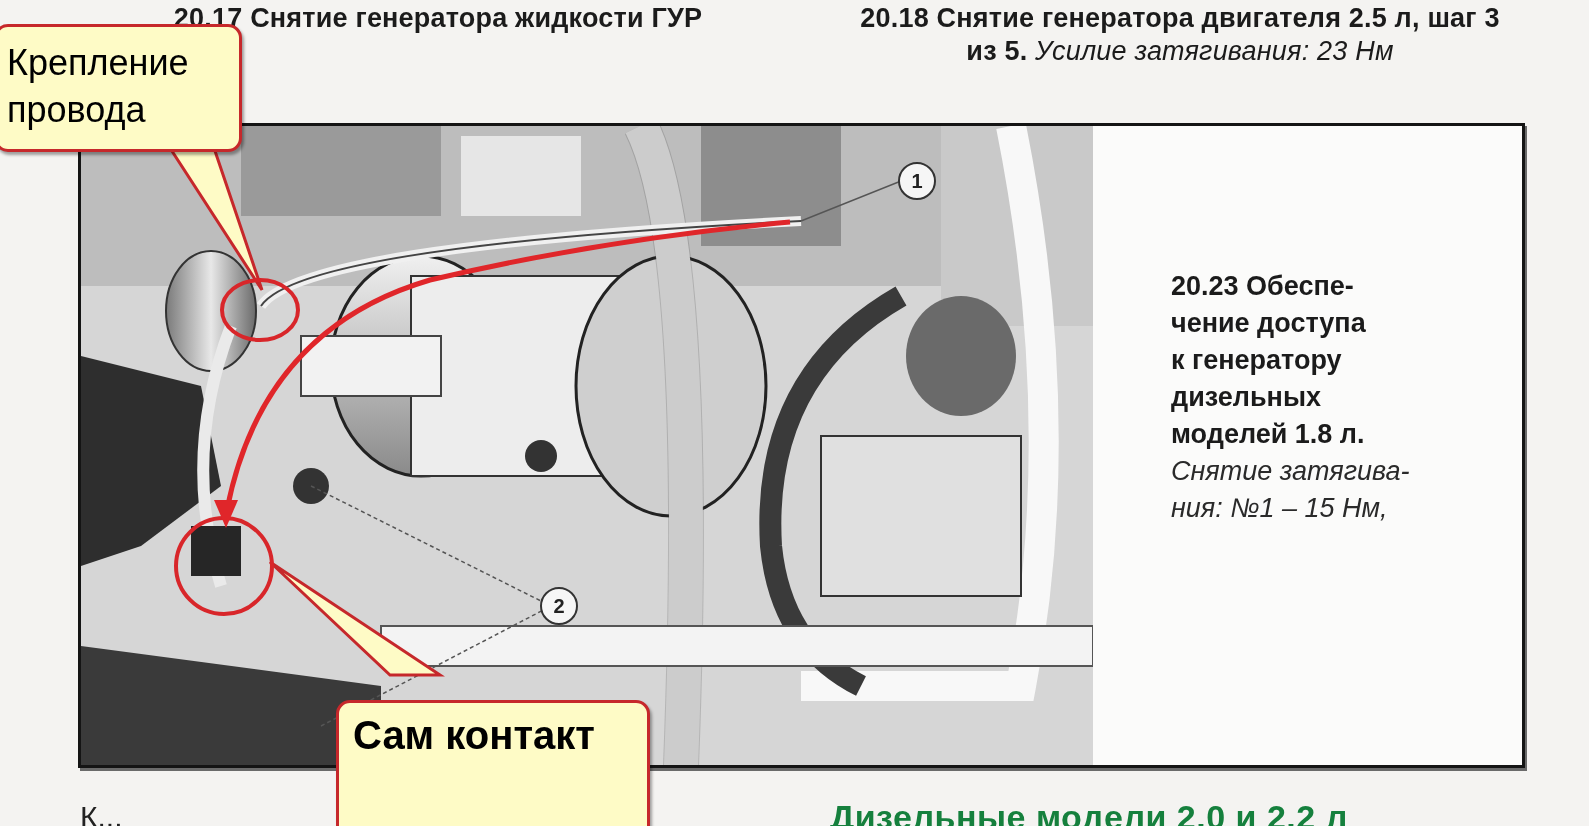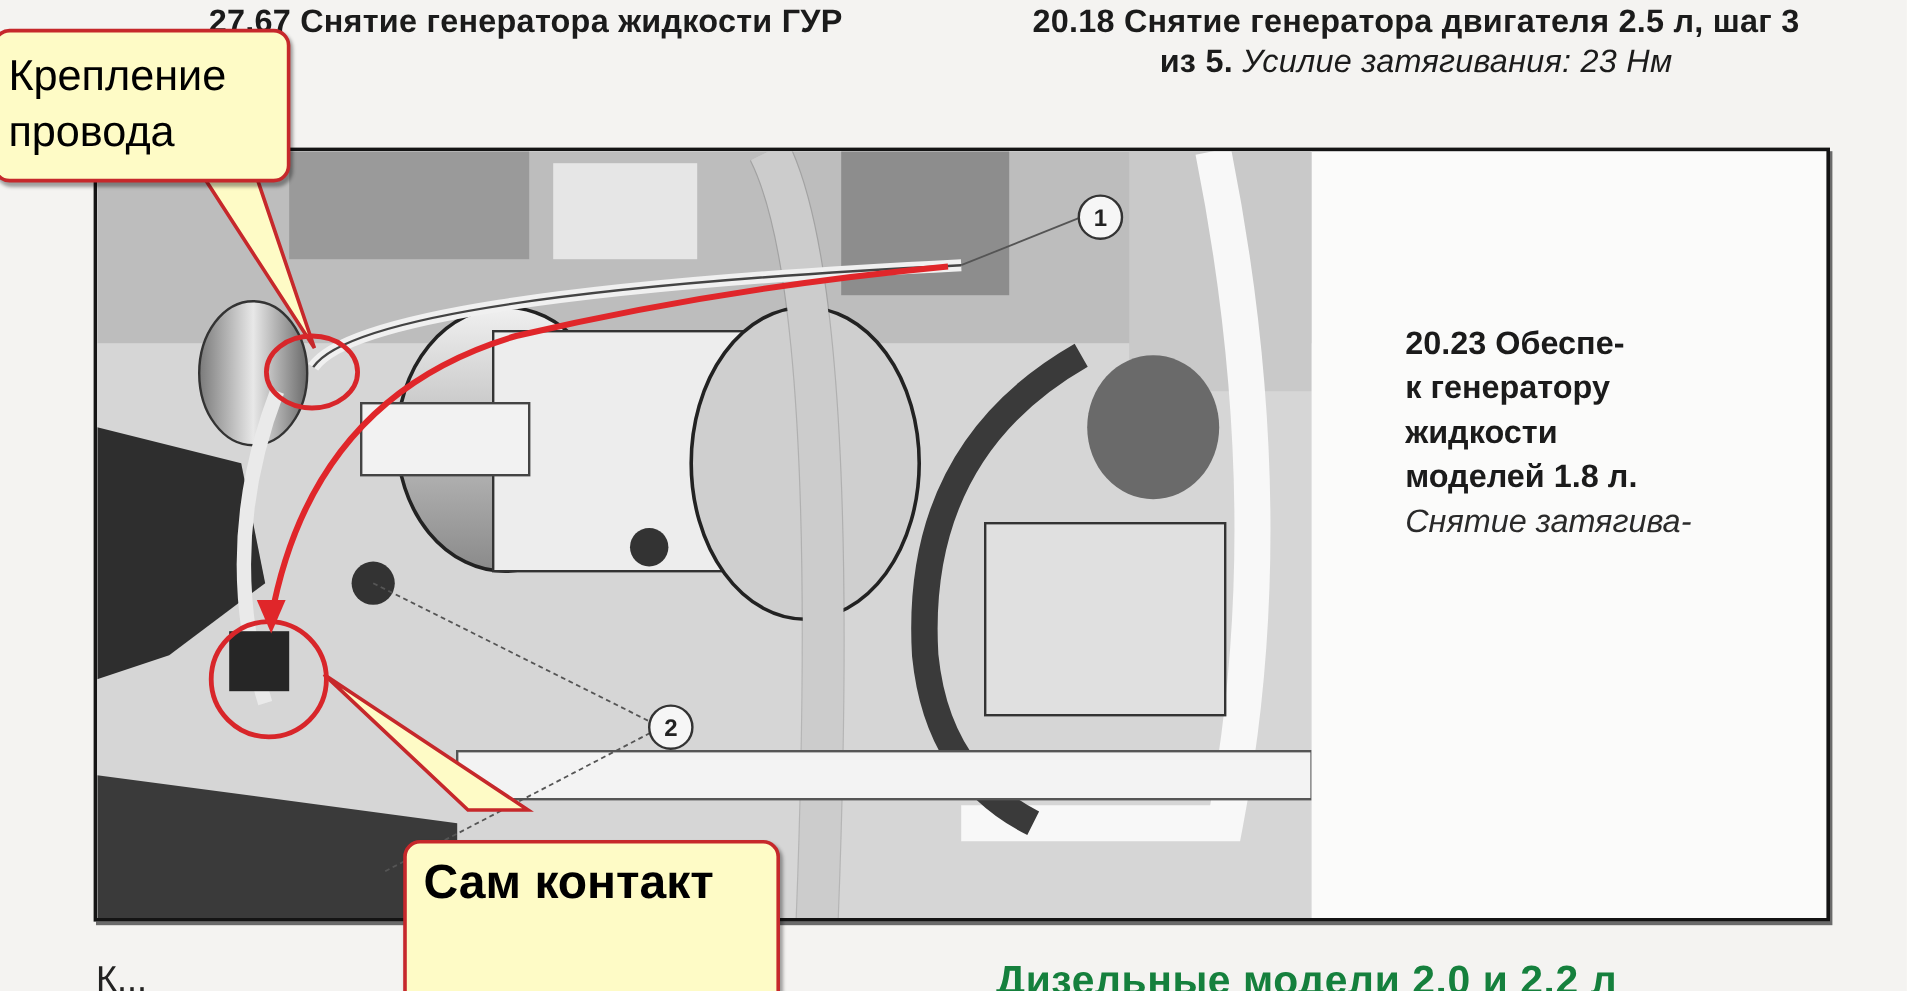--- a/index.html
+++ b/index.html
@@ -51,21 +51,21 @@
     }
     #callout-1 { left: -6px; top: 24px; width: 248px; height: 128px; padding: 12px 0 0 10px; font-size: 36px; line-height: 47px; }
     #callout-2 { left: 336px; top: 700px; width: 314px; height: 156px; padding: 10px 0 0 14px; font-size: 40px; font-weight: bold; }
 
     .overlay { position: absolute; left: 0; top: 0; pointer-events: none; }
   </style>
 </head>
 <body>
 
 <div class="caption" id="cap-2017">
-  <span>27.67</span>
+  <span>20.17</span>
   <span>Снятие генератора жидкости ГУР</span>
 </div>
 <div class="caption" id="cap-2018">
   <span>20.18 Снятие генератора двигателя 2.5 л, шаг 3 из 5.</span>
   <span class="it">Усилие затягивания: 23 Нм</span>
 </div>
 
 <div class="frame">
   <div class="photo">
     <svg width="1012" height="639" viewBox="0 0 1012 639">
@@ -128,24 +128,26 @@
       </g>
       <g>
         <circle cx="478" cy="480" r="18" fill="#f6f6f6" stroke="#333" stroke-width="2"></circle>
         <text x="478" y="487" text-anchor="middle" font-family="Liberation Sans, sans-serif" font-weight="bold" font-size="20" fill="#222">2</text>
       </g>
     </svg>
   </div>
 
   <div class="side-text">
     <span class="b">20.23 Обеспе-</span>
+    <span class="b">чение доступа</span>
     <span class="b">к генератору</span>
-    <span class="b">жидкости</span>
+    <span class="b">дизельных</span>
     <span class="b">моделей 1.8 л.</span>
     <span class="i">Снятие затягива-</span>
+    <span class="i">ния: №1 – 15 Нм,</span>
   </div>
 </div>
 
 <svg class="overlay" width="1589" height="826">
 
   <polygon points="170,148 214,148 262,290" fill="#fefbc6" stroke="#c6282b" stroke-width="3"></polygon>
   <polygon points="270,562 390,675 440,675" fill="#fefbc6" stroke="#c6282b" stroke-width="3"></polygon>
 
   <ellipse cx="260" cy="310" rx="38" ry="30" fill="none" stroke="#d8262a" stroke-width="4"></ellipse>
   <ellipse cx="224" cy="566" rx="48" ry="48" fill="none" stroke="#d8262a" stroke-width="4"></ellipse>

